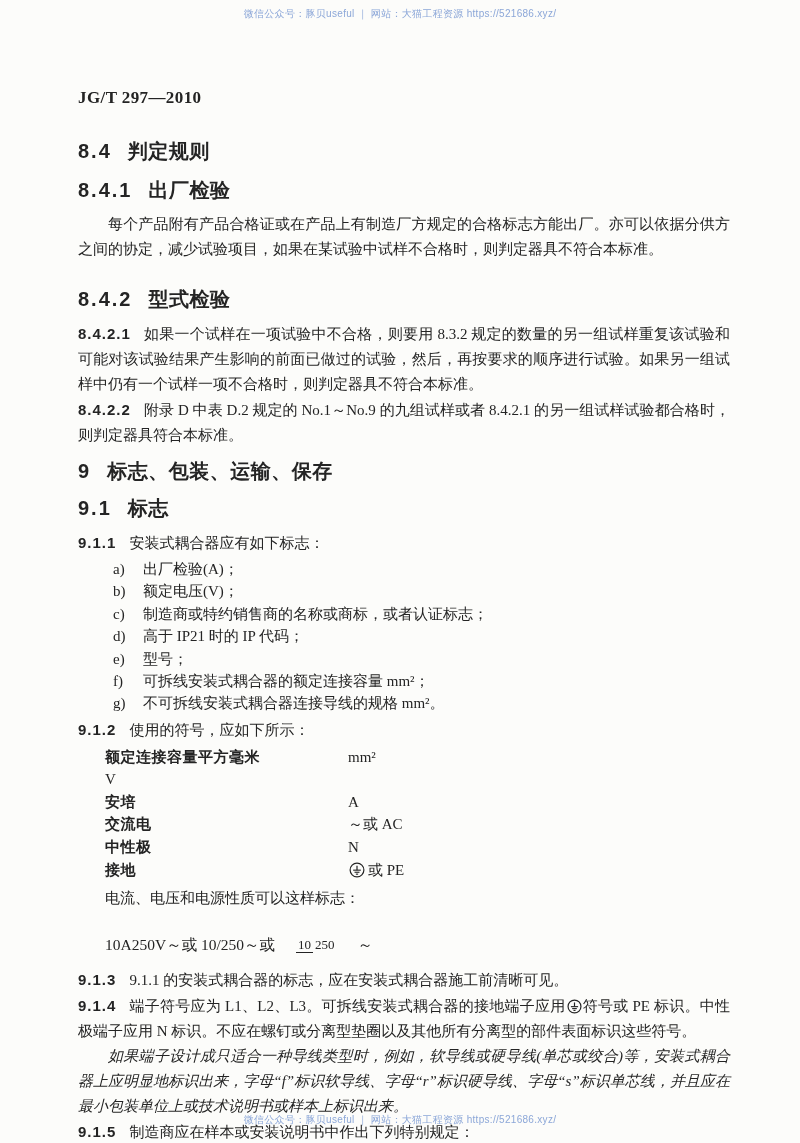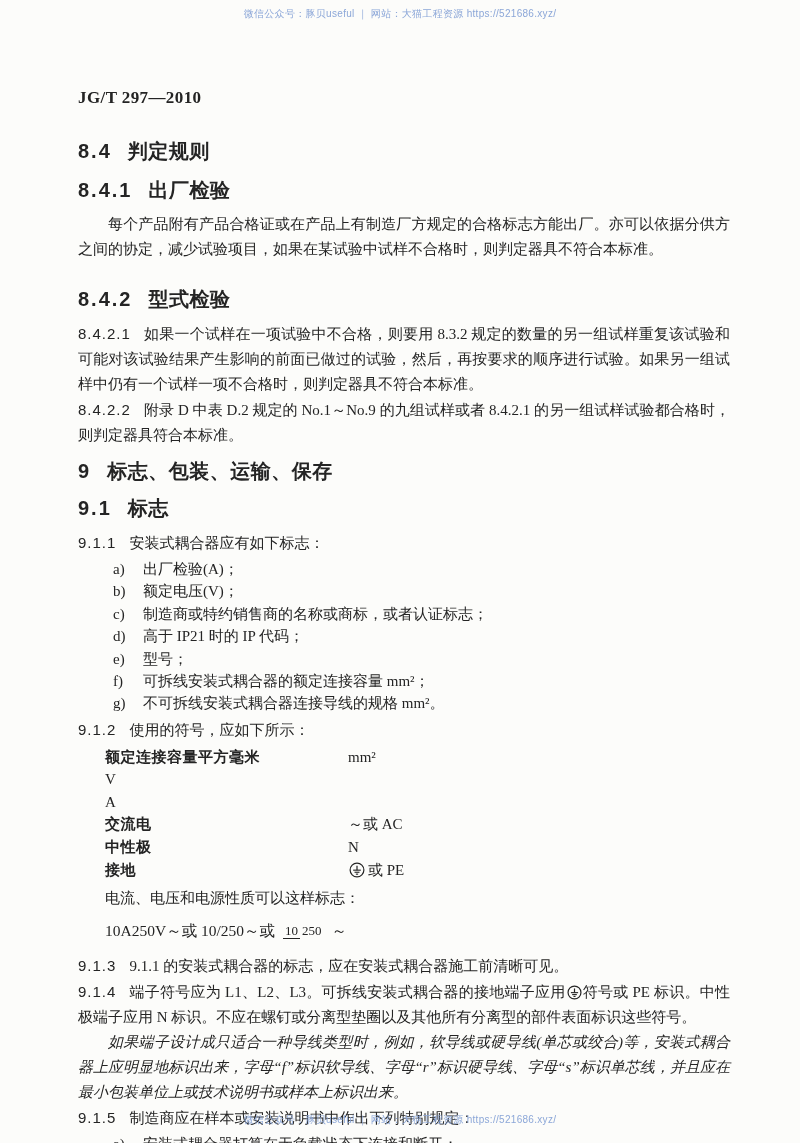--- a/index.html
+++ b/index.html
@@ -46,21 +46,21 @@
   p { margin:0; }
   .body-text {
     font-size:15px; line-height:25px;
     text-align:justify;
   }
   .indent { text-indent:2em; }
   .p-841  { margin-top:12px; }
   .clause { font-size:15px; line-height:25px; text-align:justify; }
   .clause-num {
     font-family:"Liberation Sans","DejaVu Sans",sans-serif;
-    font-weight:normal; letter-spacing:1px; margin-right:13px;
+    font-weight:bold; letter-spacing:1px; margin-right:13px;
     white-space:nowrap;
   }
   .c-8421 { margin-top:12px; }
   .c-8422 { margin-top:0; }
   .c-911  { margin-top:12px; }
   .c-912  { margin-top:2px; }
   .c-913  { margin-top:4px; }
   .c-914  { margin-top:0; }
   .c-915  { margin-top:0; }
 
@@ -76,23 +76,23 @@
   .sym-label {
     width:243px;
     font-family:"Liberation Sans","DejaVu Sans",sans-serif;
     font-weight:bold; letter-spacing:0.5px;
   }
   .sym-value { display:flex; align-items:center; gap:2px; }
 
   .note-line { margin-top:5px; padding-left:27px; font-size:15px; line-height:25px; }
 
   .formula {
-    margin-top:2px; padding-left:27px;
+    margin-top:16px; padding-left:27px;
     font-size:15.5px; height:36px;
-    display:flex; align-items:center; gap:7px;
+    display:flex; align-items:center; gap:20px;
   }
   .frac {
     display:inline-flex; flex-direction:row; align-items:center;
     font-size:13px; line-height:14px; margin:0 1px;
     vertical-align:middle;
   }
   .frac .num { border-bottom:1.3px solid #242424; padding:0 2px; }
   .frac .den { padding:0 2px; }
 
   .earth-icon { display:inline-block; vertical-align:-3px; margin:0 1px; }
@@ -175,20 +175,21 @@
 
     <div class="sym-table">
       <div class="sym-row">
         <span class="sym-label">额定连接容量平方毫米</span>
         <span class="sym-value">mm²</span>
       </div>
       <div class="sym-row">
         <span class="sym-value">V</span>
       </div>
       <div class="sym-row">
+        <span class="sym-label">安培</span>
         <span class="sym-value">A</span>
       </div>
       <div class="sym-row">
         <span class="sym-label">交流电</span>
         <span class="sym-value">～或 AC</span>
       </div>
       <div class="sym-row">
         <span class="sym-label">中性极</span>
         <span class="sym-value">N</span>
       </div>

